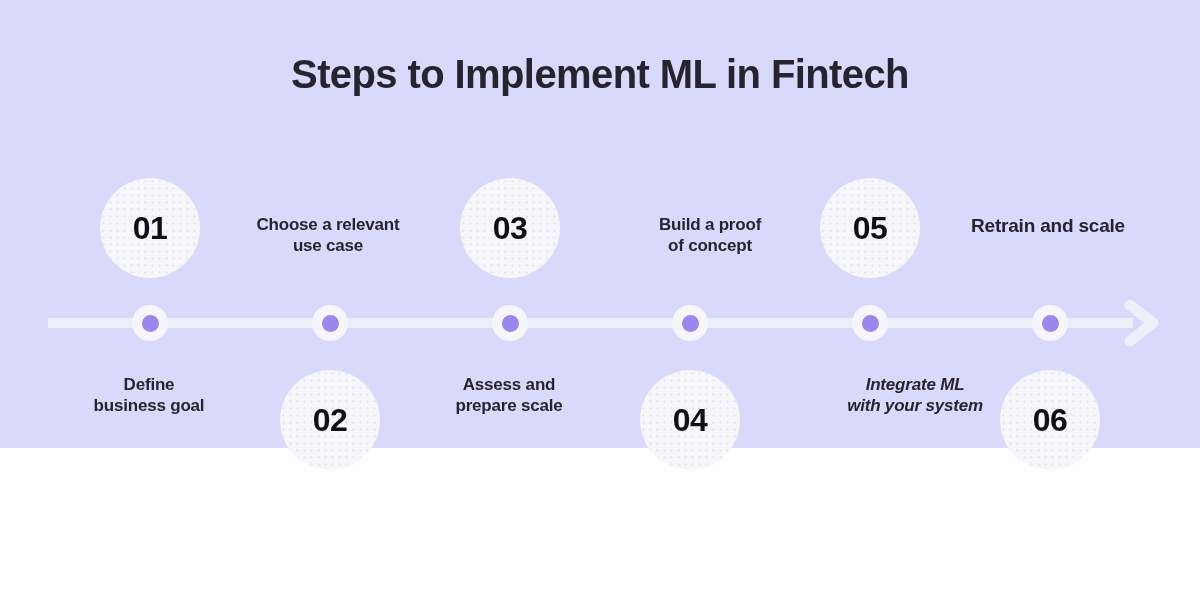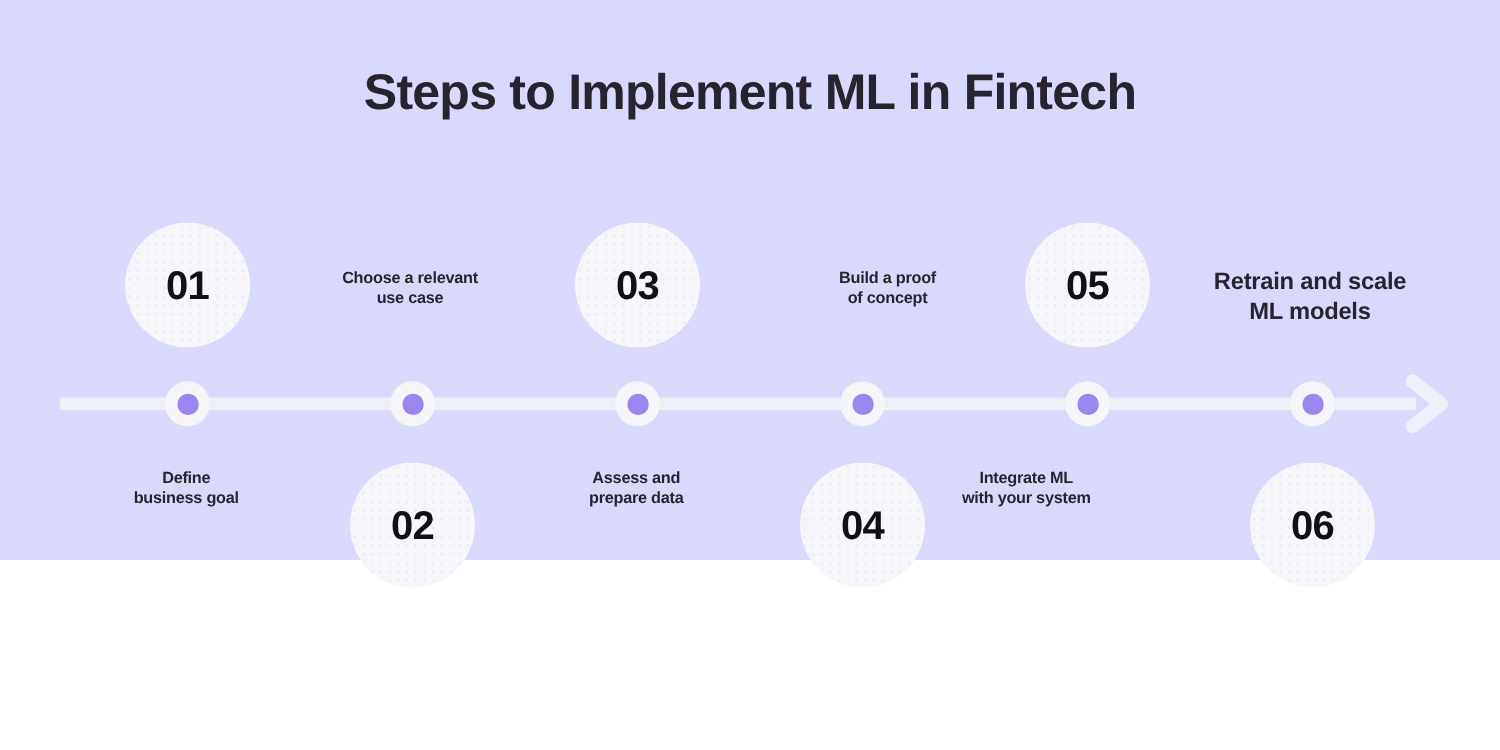--- a/index.html
+++ b/index.html
@@ -96,21 +96,21 @@
   }
   .badge.top    { top: 178px; }
   .badge.bottom { top: 370px; align-items: center; }
 
   
   .caption {
     position: absolute;
     width: 230px;
     margin-left: -115px;
     text-align: center;
-    font-size: 13px;
+    font-size: 17px;
     font-weight: bold;
     line-height: 1.26;
     letter-spacing: -0.2px;
     color: #27242F;
   }
   .caption.top    { top: 214px; }
   .caption.bottom { top: 374px; }
   .caption.small  { font-size: 19px; }
 </style>
 </head>
@@ -170,29 +170,28 @@
       <div class="caption top" style="left: 328px;">
         <div>Choose a relevant</div>
         <div>use case</div>
       </div>
       <div class="caption top" style="left: 710px;">
         <div>Build a proof</div>
         <div>of concept</div>
       </div>
       <div class="caption top small" style="left: 1048px;">
         <div>Retrain and scale</div>
-        <div>ML models</div>
       </div>
       <div class="caption bottom" style="left: 149px;">
         <div>Define</div>
         <div>business goal</div>
       </div>
       <div class="caption bottom" style="left: 509px;">
         <div>Assess and</div>
-        <div>prepare data</div>
+        <div>prepare scale</div>
       </div>
-      <div class="caption bottom" style="left: 821px;">
+      <div class="caption bottom" style="left: 915px; font-style: italic;">
         <div>Integrate ML</div>
         <div>with your system</div>
       </div>
     </div>
 
 </div>
 
 </body></html>

